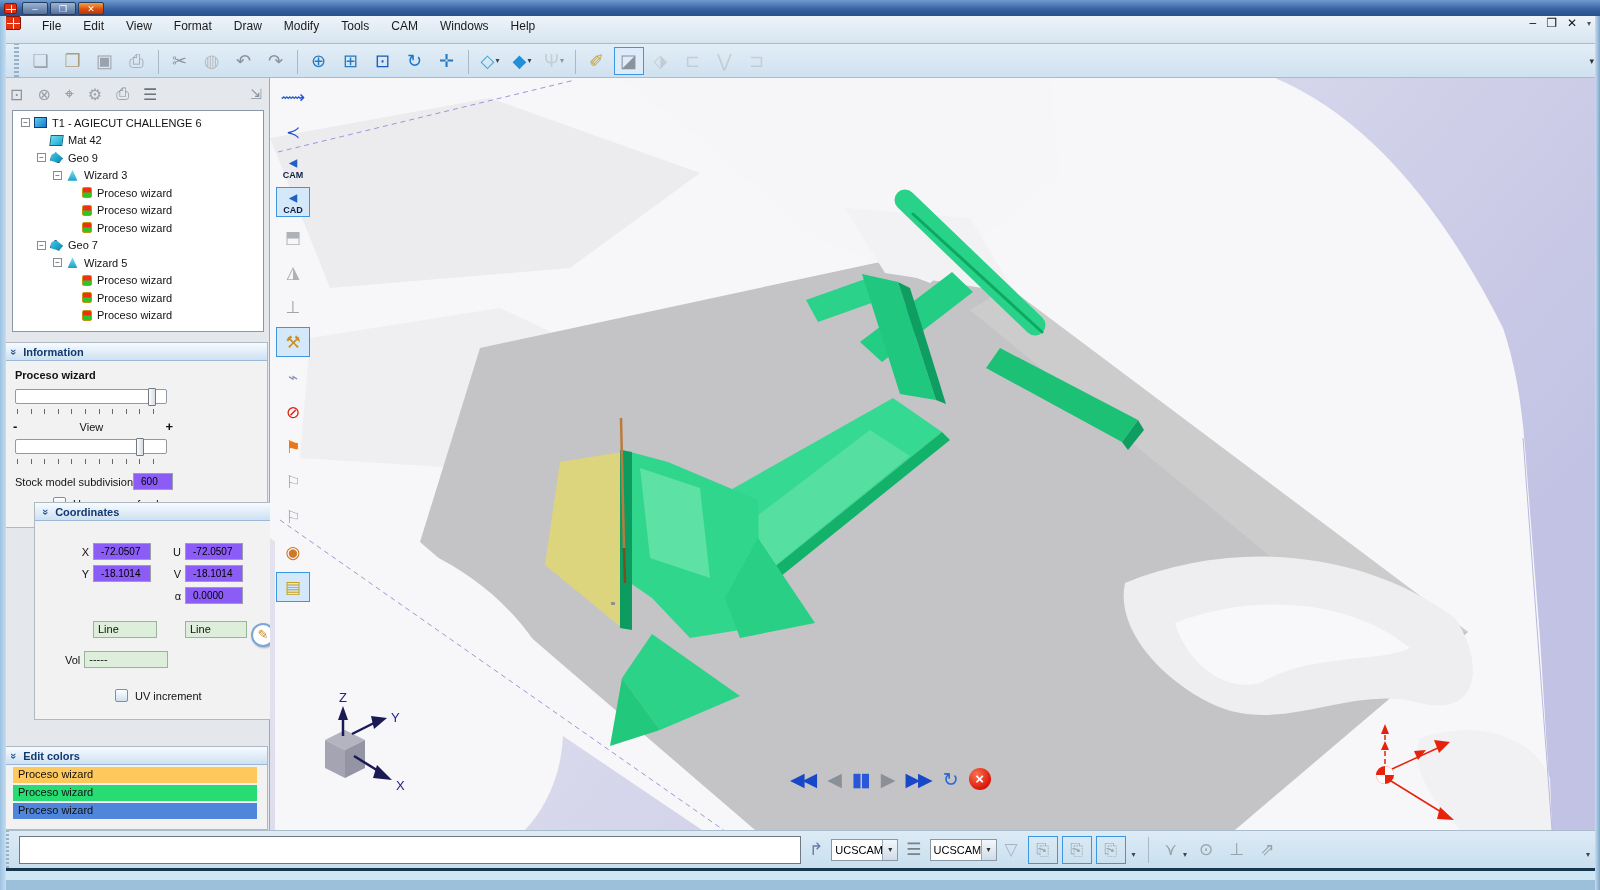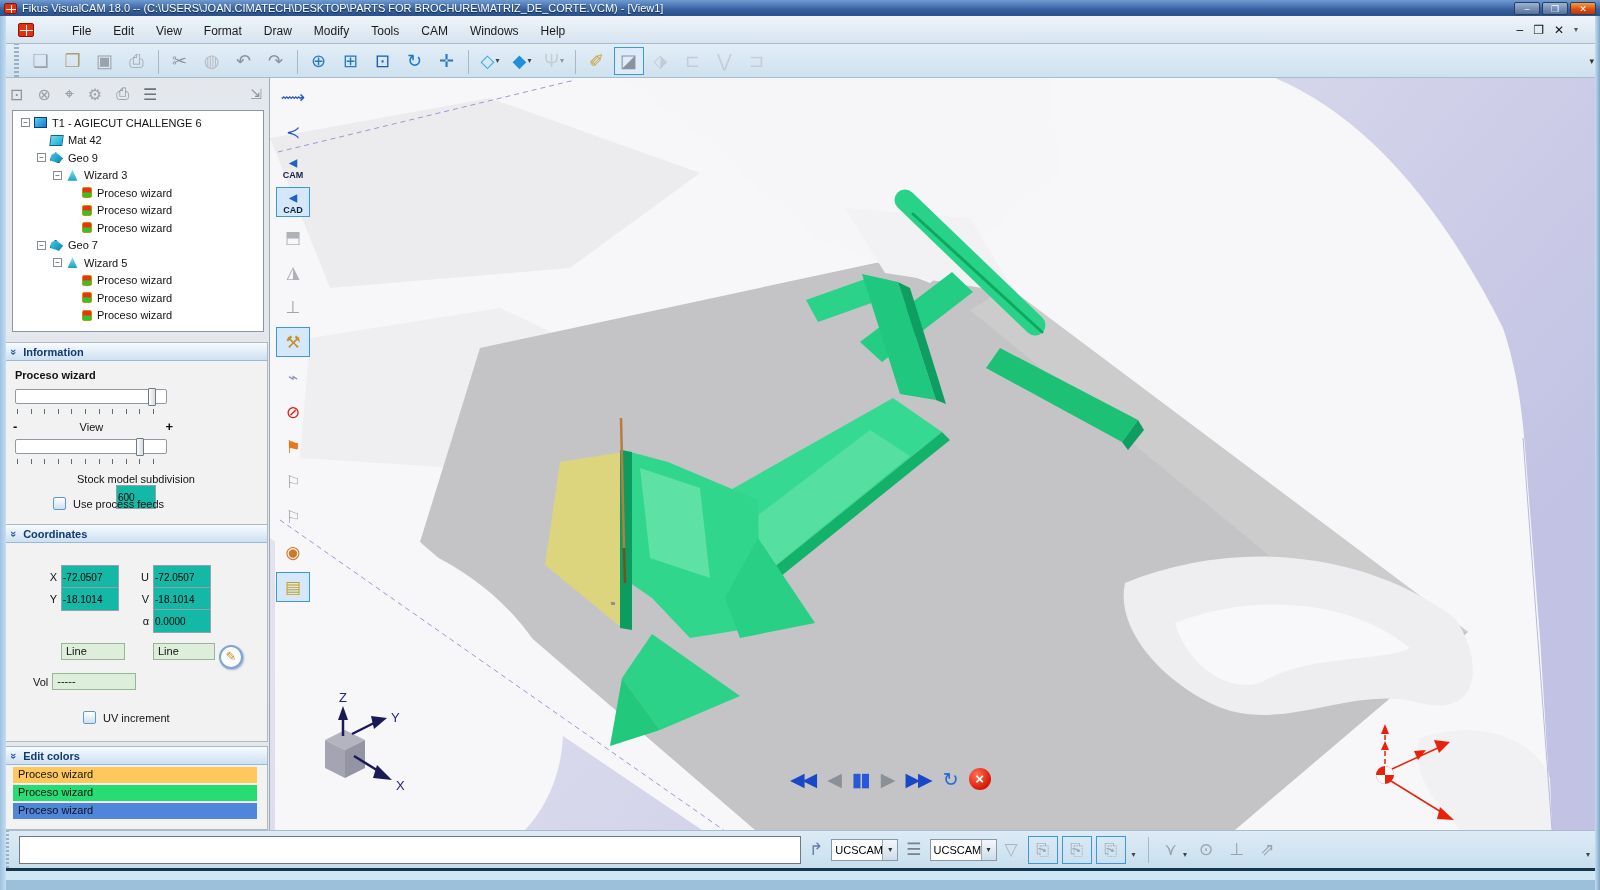--- a/index.html
+++ b/index.html
@@ -12,21 +12,21 @@
   .applogo { width:13px; height:11px; background:#e23010; border:1px solid #8a1602; border-radius:2px; margin-right:5px;
     background-image:linear-gradient(#fff,#fff),linear-gradient(#fff,#fff); background-size:11px 1px,1px 9px; background-position:1px 5px,6px 1px; background-repeat:no-repeat; }
   .wtitle { color:#fff; font-size:11px; white-space:nowrap; text-shadow:0 1px 1px #123; flex:1; }
   .winbtns { display:flex; gap:2px; }
   .wbtn { width:26px; height:13px; font-size:9px; line-height:12px; text-align:center; color:#fff;
     background:linear-gradient(#9ab4d4,#56719a); border:1px solid #2a3d5c; border-radius:2px; }
   .wbtn.close { background:linear-gradient(#f2a23a,#d94a12 60%,#b83808); }
 
   
   .menubar { position:absolute; left:0; top:16px; width:1600px; height:28px; background:linear-gradient(#eef4fa,#d7e4f0);
-    border-bottom:1px solid #a8bccc; display:flex; align-items:center; padding:0 18px;gap:17px; }
+    border-bottom:1px solid #a8bccc; display:flex; align-items:flex-start; padding:0 5px; }
   .applogo2 { width:16px; height:14px; background:#e23010; border:1px solid #8a1602; border-radius:2px; margin-right:10px;
     background-image:linear-gradient(#fff,#fff),linear-gradient(#fff,#fff); background-size:14px 1px,1px 12px; background-position:1px 6px,7px 1px; background-repeat:no-repeat; }
   .mi { font-size:12px; color:#1a1a1a; padding:4px 11px; }
   .mi:first-letter { text-decoration:underline; }
   .mdibtns { margin-left:auto; display:flex; gap:10px; align-items:center; font-size:12px; color:#111; padding-right:4px; }
 
   
   .toolbar { position:absolute; left:0; top:44px; width:1600px; height:34px; background:linear-gradient(#e3eef7,#cfe1ef);
     border-bottom:1px solid #a8bccc; display:flex; align-items:center; padding-left:14px; }
   .tbi { position:relative; width:30px; height:28px; display:flex; align-items:center; justify-content:center; margin:0 1px; border:1px solid transparent; }
@@ -52,34 +52,34 @@
   .ic-part { background:linear-gradient(135deg,#5ad0f0,#1878c8); border:1px solid #0a3c80; }
   .ic-mat  { background:linear-gradient(135deg,#70dcf2,#18a8d0); border:1px solid #086888; transform:skewX(-8deg); }
   .ic-geo  { background:linear-gradient(135deg,#40c8e4,#0888b8); border:1px solid #065878; clip-path:polygon(45% 0,100% 55%,70% 100%,0 75%,10% 25%); }
   .ic-wiz  { background:linear-gradient(#80e4f4,#18a0c8); clip-path:polygon(50% 0,88% 100%,12% 100%); }
   .ic-proc { width:10px; background:linear-gradient(180deg,#f03010 0 45%,#28c828 55% 100%); border:1px solid #c89010; border-radius:2px; }
 
   .panel { position:absolute; left:2px; width:266px; background:#f2f2f2; border:1px solid #b0b8c0; }
   .phead { height:18px; background:linear-gradient(#f6fbff,#cee0f2); border-bottom:1px solid #9ab8d8; display:flex; align-items:center; font-size:11px; font-weight:bold; color:#123a70; }
   .chev { display:inline-block; transform:rotate(90deg); font-size:11px; color:#2a5a9a; margin:0 6px 0 8px; }
   .p-info { top:264px; height:186px; }
-  .p-coord { top:446px; height:218px; }
+  .p-coord { top:424px; height:218px;margin-left:32px; }
   .p-stock { top:668px; height:84px; }
   .pbody { position:relative; font-size:11px; color:#111; }
 
   .proclabel { position:absolute; left:12px; top:8px; font-weight:bold; font-size:11px; }
   .slider { position:absolute; left:12px; width:152px; height:15px; background:#fff; border:1px solid #909aa4; border-radius:2px; }
   .sl1 { top:28px; } .sl2 { top:78px; }
   .thumb { position:absolute; top:-2px; width:8px; height:18px; background:linear-gradient(90deg,#fcfcfc,#d8dce0); border:1px solid #707880; border-radius:1px; }
   .ticks { position:absolute; left:14px; width:150px; height:5px; background:repeating-linear-gradient(90deg,#606870 0 1px,transparent 1px 13.6px); }
   .tk1 { top:48px; } .tk2 { top:98px; }
   .feedrow { position:absolute; left:10px; top:58px; width:160px; display:flex; justify-content:space-between; font-weight:bold; font-size:13px; }
   .feedlbl { font-weight:normal; font-size:11px; padding-top:2px; }
-  .subdrow { position:absolute; left:12px; top:112px; width:242px; display:flex; justify-content:flex-start; align-items:center;flex-direction:column; }
-  .yfield { background:#14b8a6; border:1px solid #9aa0a8; height:24px; font-size:10px; font-family:"Liberation Sans",sans-serif; padding:0 1px; }
+  .subdrow { position:absolute; left:12px; top:112px; width:242px; display:flex; justify-content:flex-start; align-items:center; }
+  .yfield { background:#8b5cf6; border:1px solid #9aa0a8; height:17px; font-size:10px; font-family:"Liberation Sans",sans-serif; padding:0 7px; }
   .subdval { width:40px; }
   .cbrow { position:absolute; display:flex; align-items:center; gap:7px;padding-left:38px; }
   .cb { width:13px; height:13px; background:linear-gradient(#fff,#cfe0f0); border:1px solid #5a9ad4; border-radius:2px; }
   .cb-feeds { left:12px; top:136px; }
   .cb-uv { left:42px; top:168px; }
 
   .crow { position:absolute; display:flex; align-items:center; gap:4px; }
   .clbl { width:14px; text-align:right; font-size:11px; }
   .cfield { width:58px; }
   .gfield { background:#ddeeda; border:1px solid #9ab49a; height:17px; font-size:11px; padding:1px 4px; }
@@ -114,21 +114,20 @@
   .bottomframe { position:absolute; left:0; top:868px; width:1600px; height:22px;
     background:linear-gradient(#16364e 0 3px,#cfe6f4 3px 12px,#9cc0da 12px 100%); }
 </style>
 </head>
 <body>
 
 <div class="window">
 
   <div class="titlebar">
     <span class="applogo"></span>
-    <span class="wtitle">Fikus VisualCAM 18.0 -- (C:\USERS\JOAN.CIMATECH\DESKTOP\PARTS FOR BROCHURE\MATRIZ_DE_CORTE.VCM) - [View1]</span>
     <span class="winbtns">
       <span class="wbtn">–</span>
       <span class="wbtn">❐</span>
       <span class="wbtn close">✕</span>
     </span>
   </div>
 
   <div class="menubar">
     <span class="applogo2"></span>
     <span>

